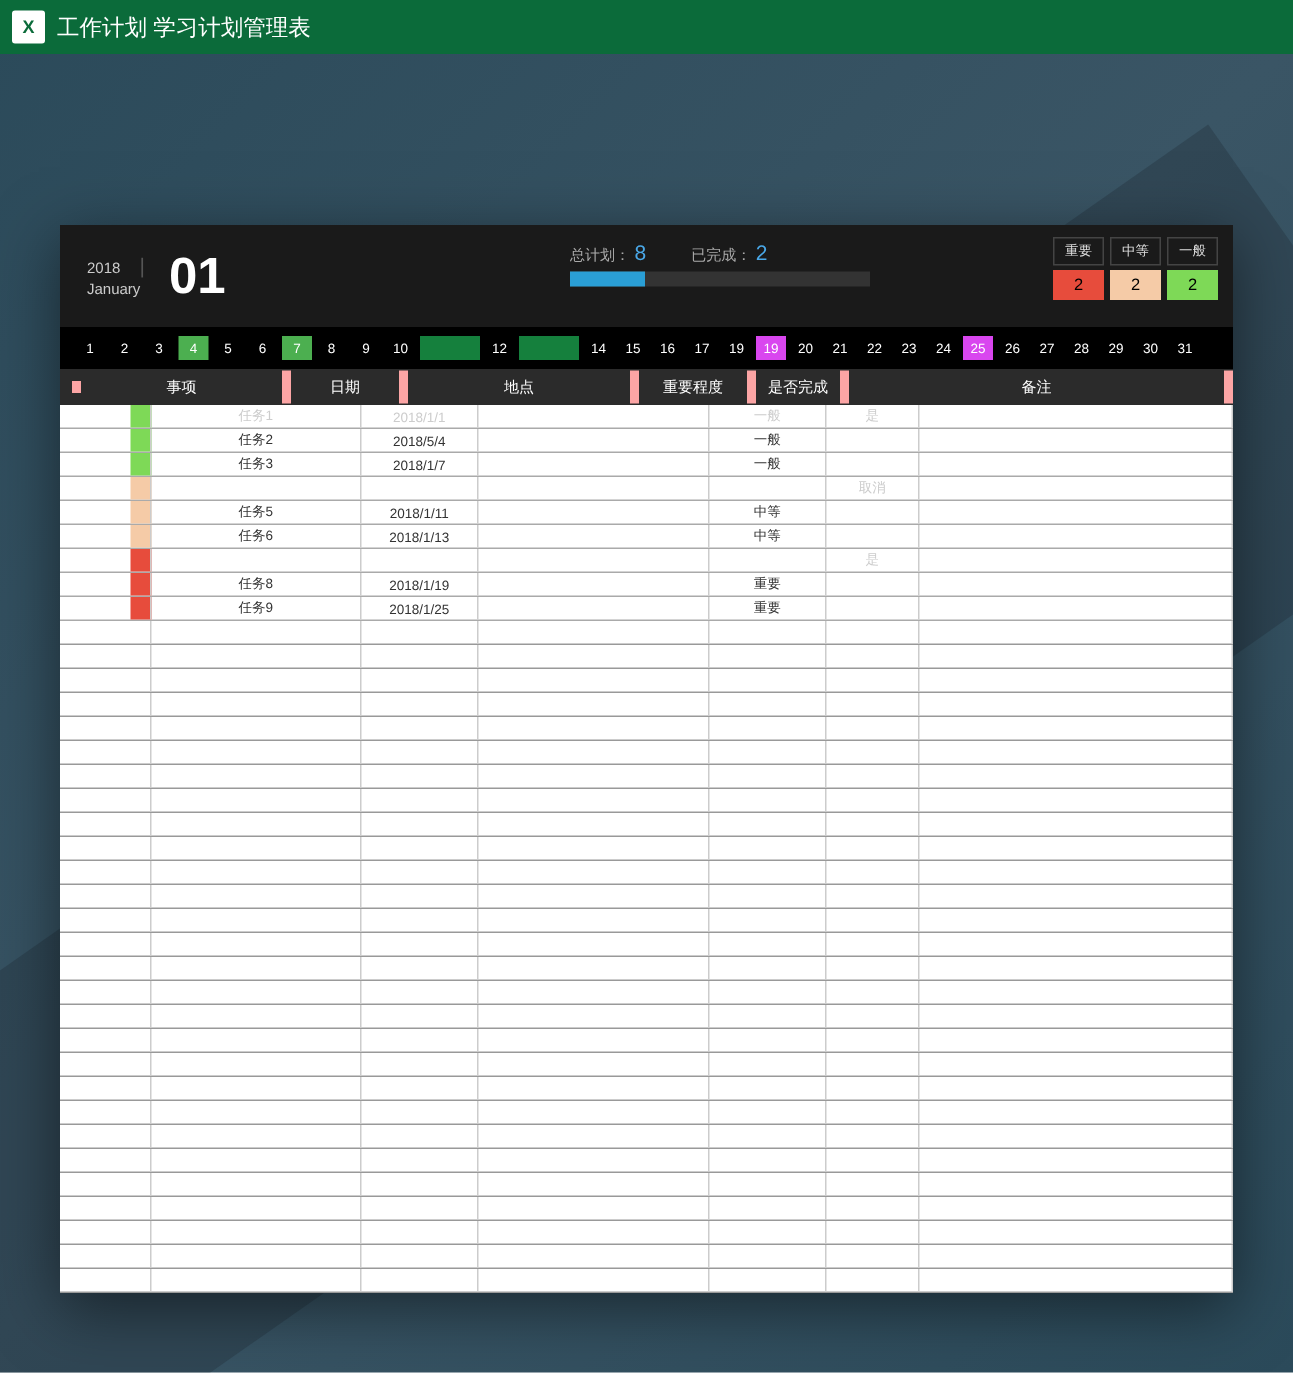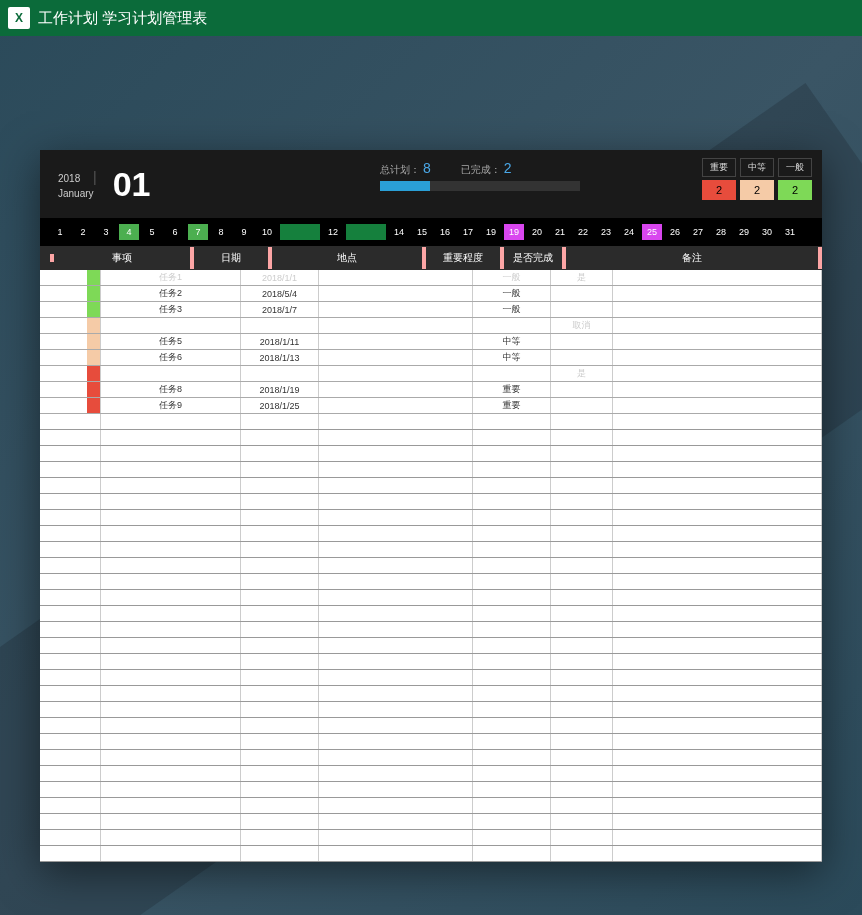--- a/index.html
+++ b/index.html
@@ -102,21 +102,21 @@
   .day-peach { background: #15803d; color: #000; padding-left: 40px;}
   .day-red { background: #d946ef; }
   .col-headers {
     background: #2b2b2b;
     color: #fff;
     display: flex;
     font-size: 10px;
     height: 24px;
     align-items: center;
   }
-  .col-headers > div { text-align: center; border-right: 4px solid #fca5a5; padding: 4px 0;}
+  .col-headers > div { text-align: center; border-right: 6px solid #fca5a5; padding: 4px 0;}
   .w-sw { width: 14px; }
   .w-item { width: 140px; }
   .w-date { width: 78px; }
   .w-place { width: 154px; }
   .w-imp { width: 78px; }
   .w-done { width: 62px; }
   .w-note { flex: 1; }
   .data-body { }
   .data-row { display: flex; height: 16px; font-size: 9px; color: #333; align-items: center; border-bottom: 1px solid #aaa; padding-left: 47px;}
   .data-row > div { text-align: center; border-right: 1px solid #ccc; height: 100%; display:flex; align-items:center; justify-content:center; overflow:hidden;}

